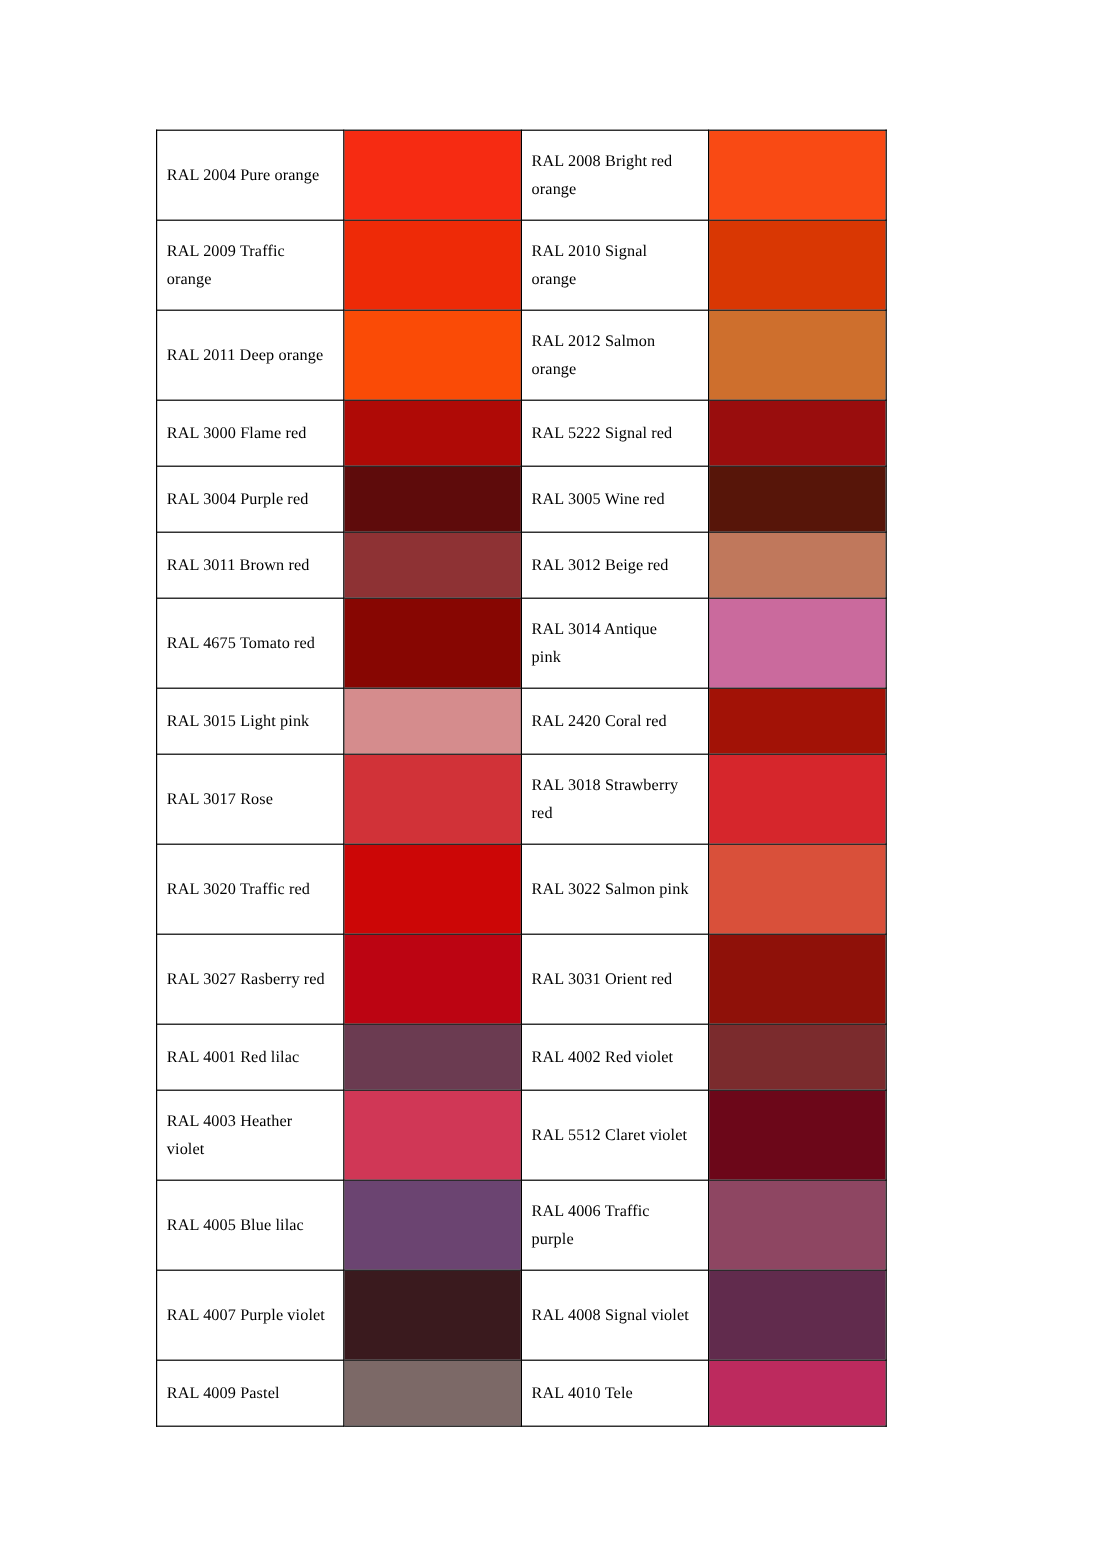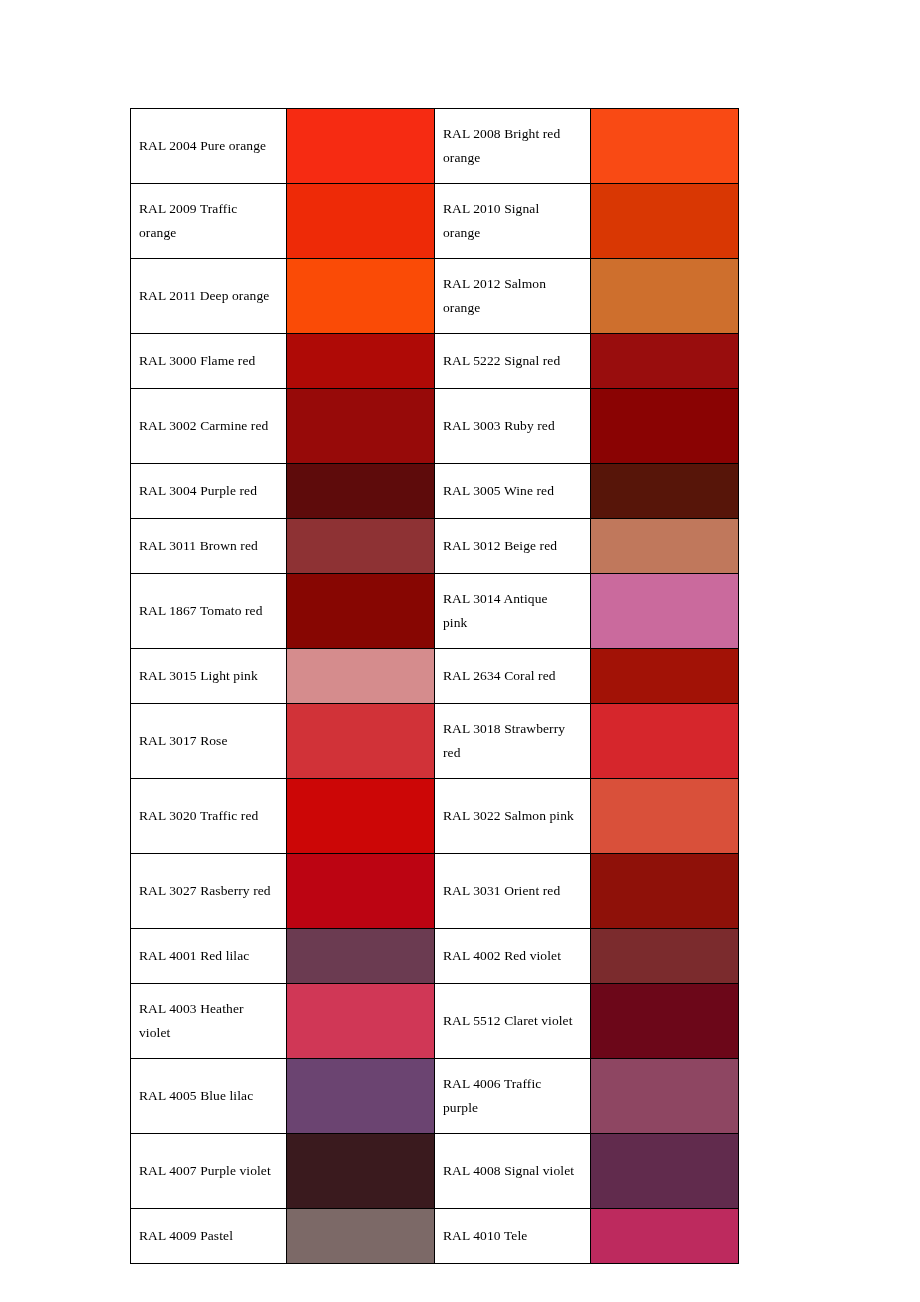--- a/index.html
+++ b/index.html
@@ -121,34 +121,20 @@
           <td class="swatch-cell">
             <div class="swatch" style="background-color: rgb(175, 10, 6);"></div>
           </td>
           <td class="name-cell">
             <span class="name-text">RAL 5222 Signal red</span>
           </td>
           <td class="swatch-cell">
             <div class="swatch" style="background-color: rgb(153, 13, 13);"></div>
           </td>
         </tr>
-        <tr class="r-tall">
-          <td class="name-cell">
-            <span class="name-text">RAL 3002 Carmine red</span>
-          </td>
-          <td class="swatch-cell">
-            <div class="swatch" style="background-color: rgb(151, 10, 9);"></div>
-          </td>
-          <td class="name-cell">
-            <span class="name-text">RAL 3003 Ruby red</span>
-          </td>
-          <td class="swatch-cell">
-            <div class="swatch" style="background-color: rgb(138, 3, 3);"></div>
-          </td>
-        </tr>
         <tr class="r-short">
           <td class="name-cell">
             <span class="name-text">RAL 3004 Purple red</span>
           </td>
           <td class="swatch-cell">
             <div class="swatch" style="background-color: rgb(94, 11, 11);"></div>
           </td>
           <td class="name-cell">
             <span class="name-text">RAL 3005 Wine red</span>
           </td>
@@ -165,41 +151,41 @@
           </td>
           <td class="name-cell">
             <span class="name-text">RAL 3012 Beige red</span>
           </td>
           <td class="swatch-cell">
             <div class="swatch" style="background-color: rgb(192, 120, 92);"></div>
           </td>
         </tr>
         <tr class="r-tall">
           <td class="name-cell">
-            <span class="name-text">RAL 1867 Tomato red</span>
+            <span class="name-text">RAL 4675 Tomato red</span>
           </td>
           <td class="swatch-cell">
             <div class="swatch" style="background-color: rgb(135, 6, 2);"></div>
           </td>
           <td class="name-cell">
             <span class="name-text">RAL 3014 Antique pink</span>
           </td>
           <td class="swatch-cell">
             <div class="swatch" style="background-color: rgb(202, 106, 157);"></div>
           </td>
         </tr>
         <tr class="r-short">
           <td class="name-cell">
             <span class="name-text">RAL 3015 Light pink</span>
           </td>
           <td class="swatch-cell">
             <div class="swatch" style="background-color: rgb(213, 140, 141);"></div>
           </td>
           <td class="name-cell">
-            <span class="name-text">RAL 2634 Coral red</span>
+            <span class="name-text">RAL 2420 Coral red</span>
           </td>
           <td class="swatch-cell">
             <div class="swatch" style="background-color: rgb(162, 18, 6);"></div>
           </td>
         </tr>
         <tr class="r-tall">
           <td class="name-cell">
             <span class="name-text">RAL 3017 Rose</span>
           </td>
           <td class="swatch-cell">

